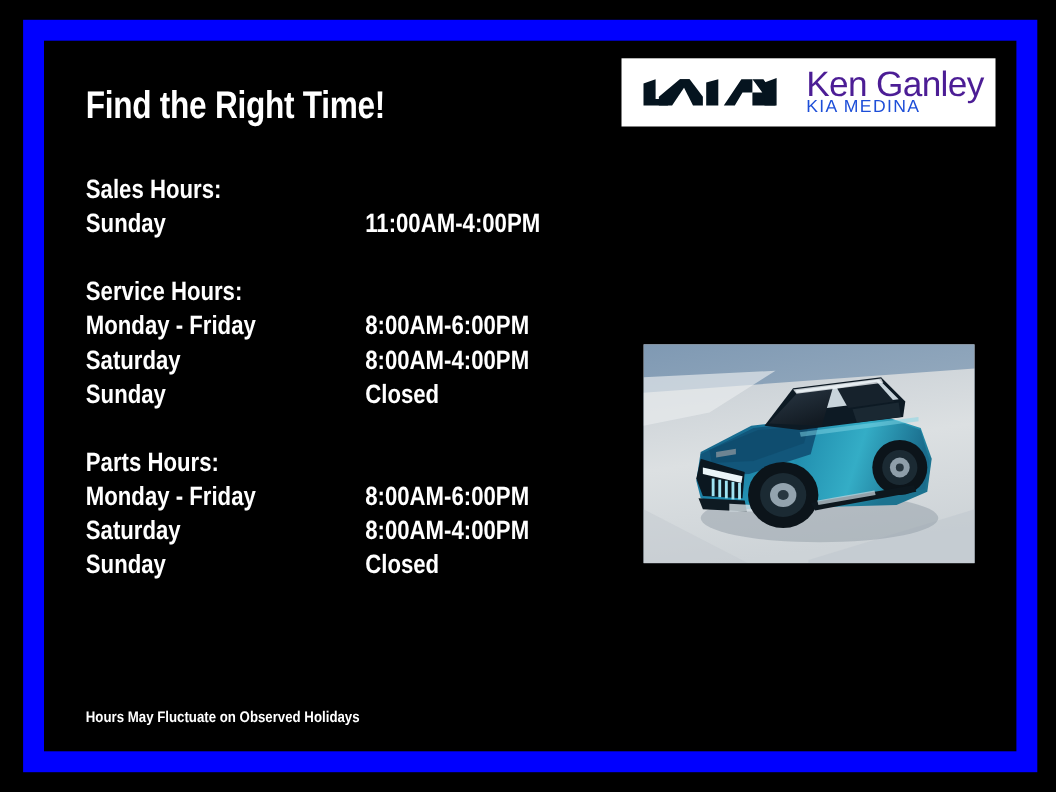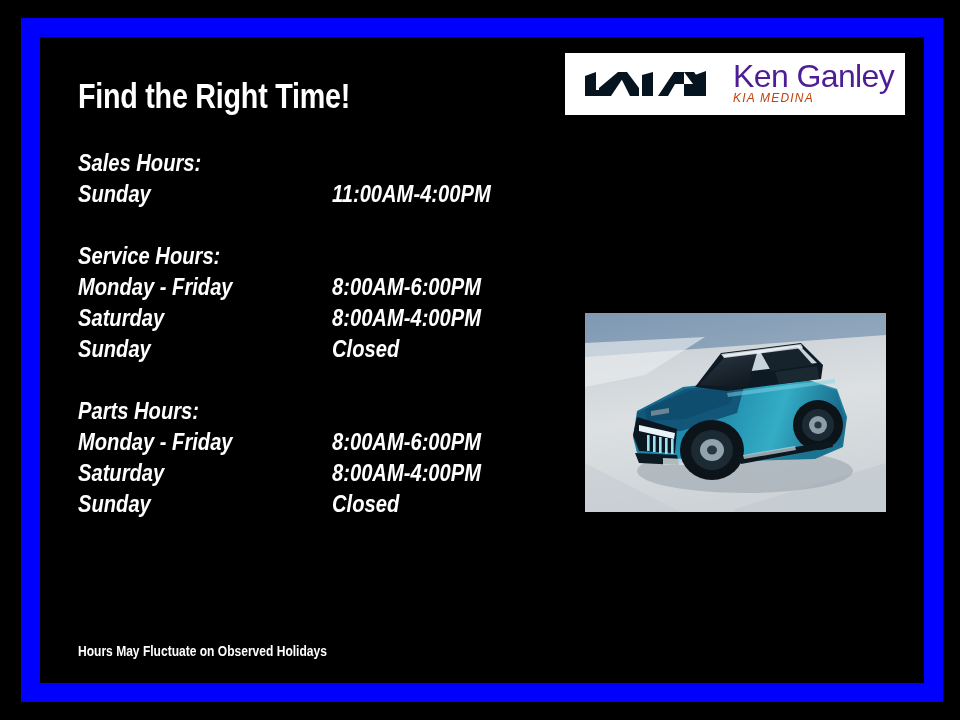--- a/index.html
+++ b/index.html
@@ -54,23 +54,22 @@
     letter-spacing: -0.3px;
     transform: scaleX(0.82);
     transform-origin: left top;
     white-space: nowrap;
   }
 
   
   #hours-block {
     position: absolute;
     left: 78px;
-    top: 147px;
+    top: 157px;
     width: 470px;
-    font-style: italic;
   }
   .hours-section {
     margin: 0 0 31px 0;
   }
   .hours-section:last-child { margin-bottom: 16px; }
 
   .section-heading {
     color: #ffffff;
     font-size: 24px;
     line-height: 31px;
@@ -150,27 +149,26 @@
   }
   #dealer-name {
     color: #4c1d95;
     font-size: 32px;
     line-height: 27px;
     font-weight: normal;
     letter-spacing: -0.6px;
     white-space: nowrap;
   }
   #dealer-sub {
-    color: #c2410c;
-    font-size: 12px;
+    color: #1d4ed8;
+    font-size: 16px;
     line-height: 14px;
     letter-spacing: 1.2px;
     white-space: nowrap;
     margin-top: 1px;
-    font-style: italic;
   }
 
   
   #vehicle-photo {
     position: absolute;
     left: 585px;
     top: 313px;
     width: 301px;
     height: 199px;
     overflow: hidden;

